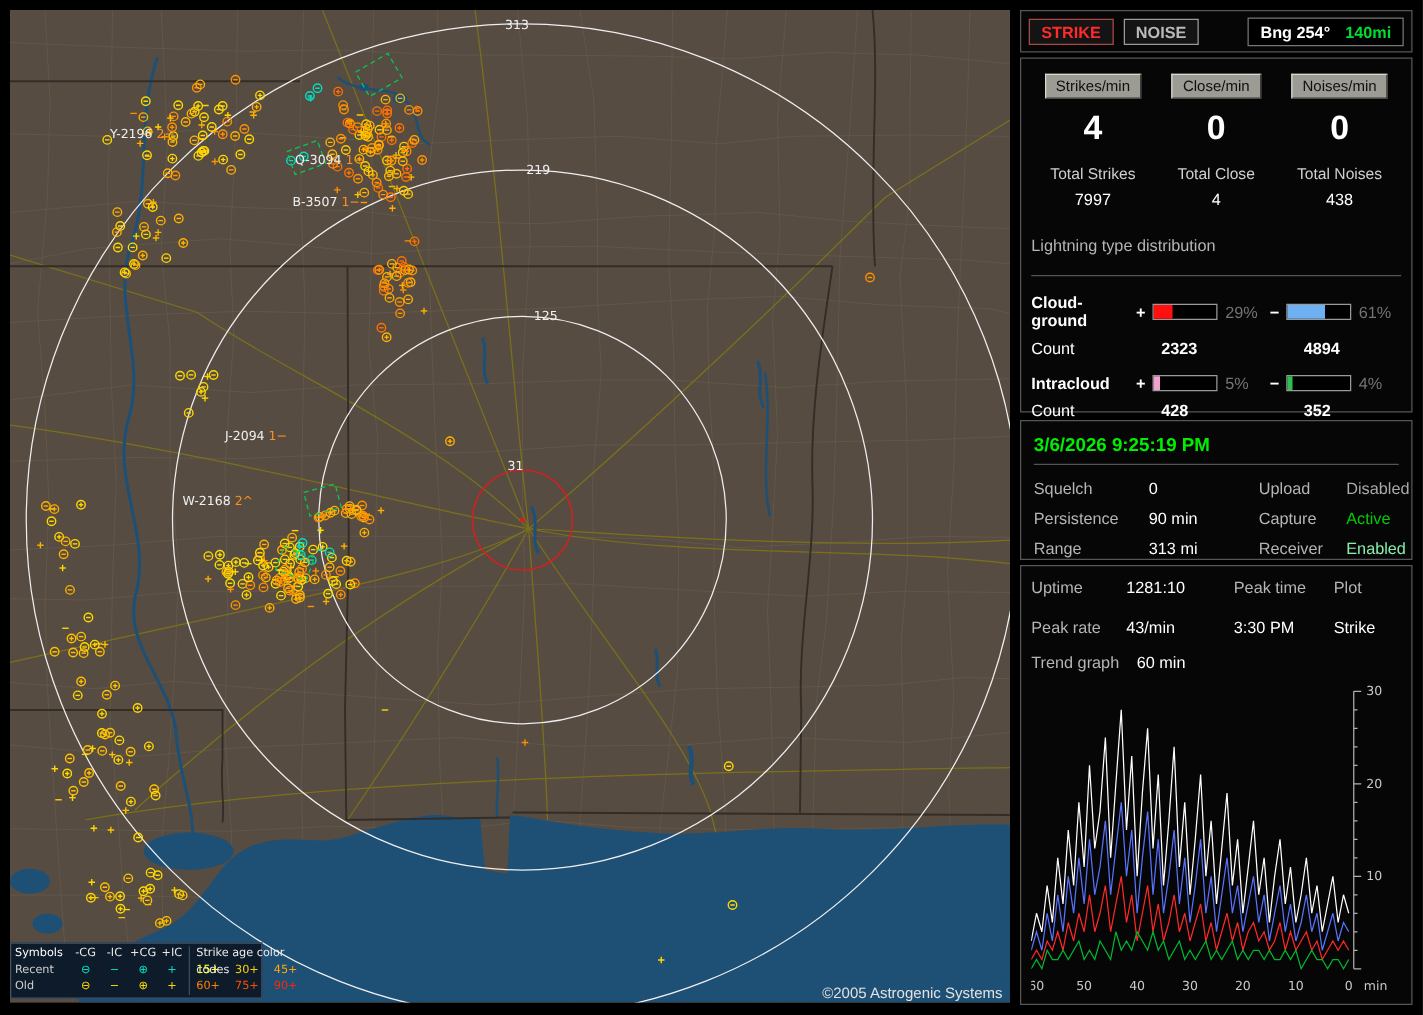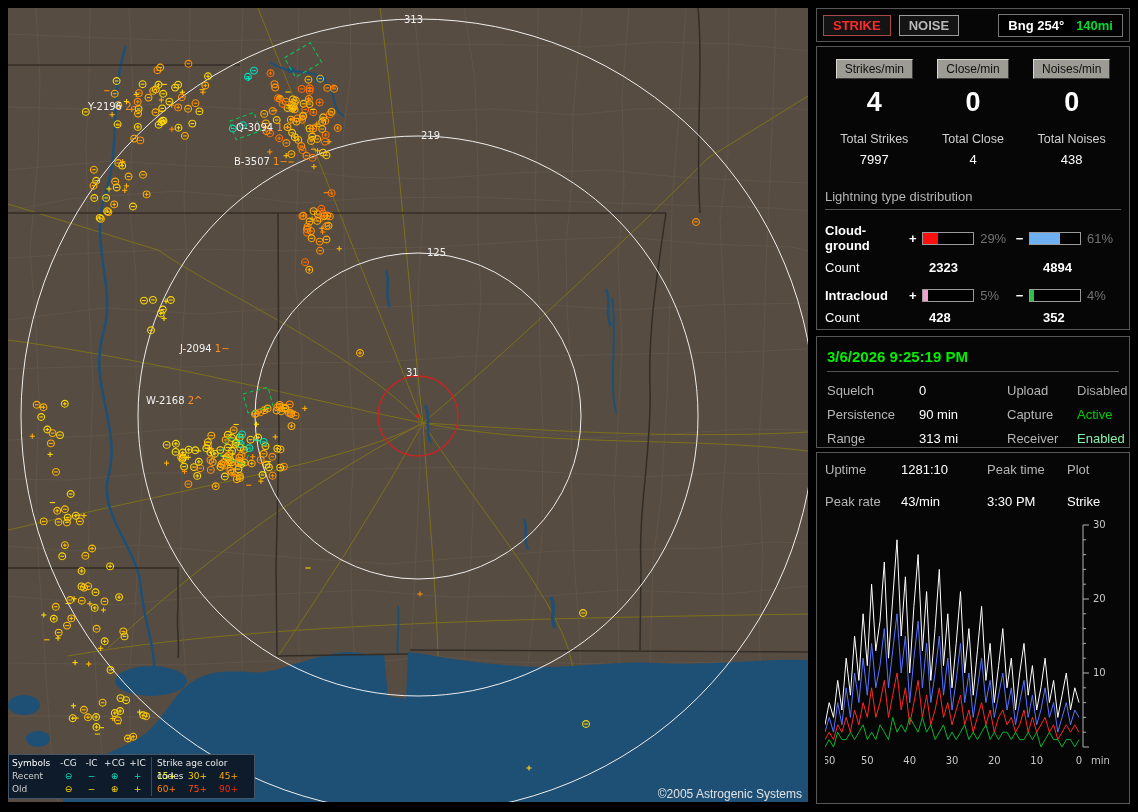--- a/index.html
+++ b/index.html
@@ -1,21 +1,21 @@
 <!DOCTYPE html>
 <html><head>
 <meta charset="utf-8">
 <style>
   html,body{margin:0;padding:0;background:#000;}
   body{width:1138px;height:812px;position:relative;overflow:hidden;
        font-family:"Liberation Sans",sans-serif;-webkit-font-smoothing:none;}
   
   #map{position:absolute;left:8px;top:8px;width:800px;height:794px;background:#574c42;}
   #map svg{display:block;}
-  .legendbox{position:absolute;left:0;bottom:3px;width:247px;height:45px;background:#0d1b2b;
+  .legendbox{position:absolute;left:0;bottom:3px;width:202px;height:45px;background:#0d1b2b;
              border:1px solid #44566a;display:flex;align-items:flex-start;padding:2px 3px;box-sizing:border-box;
              font-family:"DejaVu Sans",sans-serif;font-size:9px;line-height:13px;color:#dcdcdc;}
   #legend-left{display:grid;grid-template-columns:44px 25px 21px 25px 21px;grid-auto-rows:13px;text-align:center;}
   #legend-left .lcell:nth-child(5n+1){text-align:left;}
   .legend-right-wrap{border-left:1px solid #3a4c5e;margin-left:3px;padding-left:5px;flex:1;}
   #legend-age-title{color:#e8e8e8;height:13px;}
   #legend-right{display:grid;grid-template-columns:31px 31px 31px;grid-auto-rows:13px;text-align:left;}
   .credit{position:absolute;right:6px;bottom:1px;font-size:12px;color:#e2e2e2;}
   
   .pbox{position:absolute;left:816px;width:314px;background:#060606;border:1px solid #565656;
@@ -28,21 +28,21 @@
        font-size:13px;display:flex;gap:12px;color:#fff;}
   .bng .rng{color:#00dd30;}
   #box-counters{top:46px;height:284px;padding:12px 8px 0;}
   #counter-cols{display:grid;grid-template-columns:1fr 1fr 1fr;text-align:center;}
   .cbtn{display:inline-block;background:#9c9c94;color:#101010;font-size:12px;padding:2px 8px;
         border:1px solid;border-color:#d8d8d0 #3c3c38 #3c3c38 #d8d8d0;}
   .cval{font-size:27px;font-weight:bold;color:#fff;margin-top:8px;}
   #total-cols{display:grid;grid-template-columns:1fr 1fr 1fr;text-align:center;margin-top:14px;}
   .tlabel{color:#cfcfcf;font-size:12.5px;}
   .tval{color:#fff;font-size:13px;margin-top:6px;}
-  .dist-title{margin-top:22px;color:#b5b5b5;font-size:13px;padding-bottom:5px;border-bottom:1px solid #555;}
+  .dist-title{margin-top:22px;color:#b5b5b5;font-size:13px;padding-bottom:16px;border-bottom:1px solid #555;}
   .drow{display:flex;align-items:center;margin-top:13px;font-size:13px;}
   .dname{width:92px;font-weight:bold;color:#fff;}
   .dsign{width:12px;color:#fff;font-weight:bold;text-align:center;}
   .dbar{width:56px;height:11px;border:1px solid #9a9a9a;background:#000;display:inline-flex;margin:0 4px;}
   .dfill{height:100%;display:block;}
   .dpct{width:38px;font-weight:normal;color:#737373;margin-left:2px;}
   .crow{display:flex;font-size:13px;margin-top:7px;color:#fff;}
   .cname{width:104px;}
   .cnum{width:114px;font-weight:bold;}
   .cnum2{font-weight:bold;}
@@ -2021,20 +2021,24 @@
   <div class="ugrid">
     <span class="uk">Uptime</span>
     <span class="uv">1281:10</span>
     <span class="uk">Peak time</span>
     <span class="uk">Plot</span>
     <span class="uk">Peak rate</span>
     <span class="uv">43/min</span>
     <span class="uv">3:30 PM</span>
     <span class="uv">Strike</span>
   </div>
+  <div class="trow">
+    <span class="uk">Trend graph</span>
+    <span class="uv" style="margin-left:14px">60 min</span>
+  </div>
   <svg id="trend-svg" width="298" height="252" style="margin-top:10px">
       <line x1="258" y1="6" x2="258" y2="228" stroke="#b0b0b0"></line>
       <line x1="258" y1="228.0" x2="264" y2="228.0" stroke="#b0b0b0"></line>
       <line x1="258" y1="213.2" x2="261" y2="213.2" stroke="#b0b0b0"></line>
       <line x1="258" y1="198.4" x2="261" y2="198.4" stroke="#b0b0b0"></line>
       <line x1="258" y1="183.6" x2="261" y2="183.6" stroke="#b0b0b0"></line>
       <line x1="258" y1="168.8" x2="261" y2="168.8" stroke="#b0b0b0"></line>
       <line x1="258" y1="154.0" x2="264" y2="154.0" stroke="#b0b0b0"></line>
       <line x1="258" y1="139.2" x2="261" y2="139.2" stroke="#b0b0b0"></line>
       <line x1="258" y1="124.4" x2="261" y2="124.4" stroke="#b0b0b0"></line>

